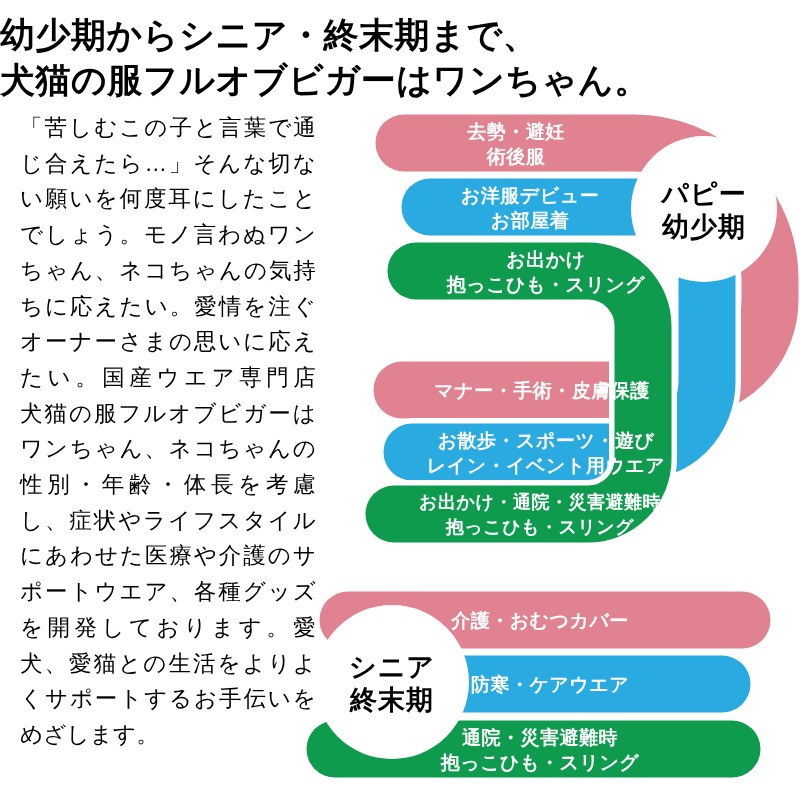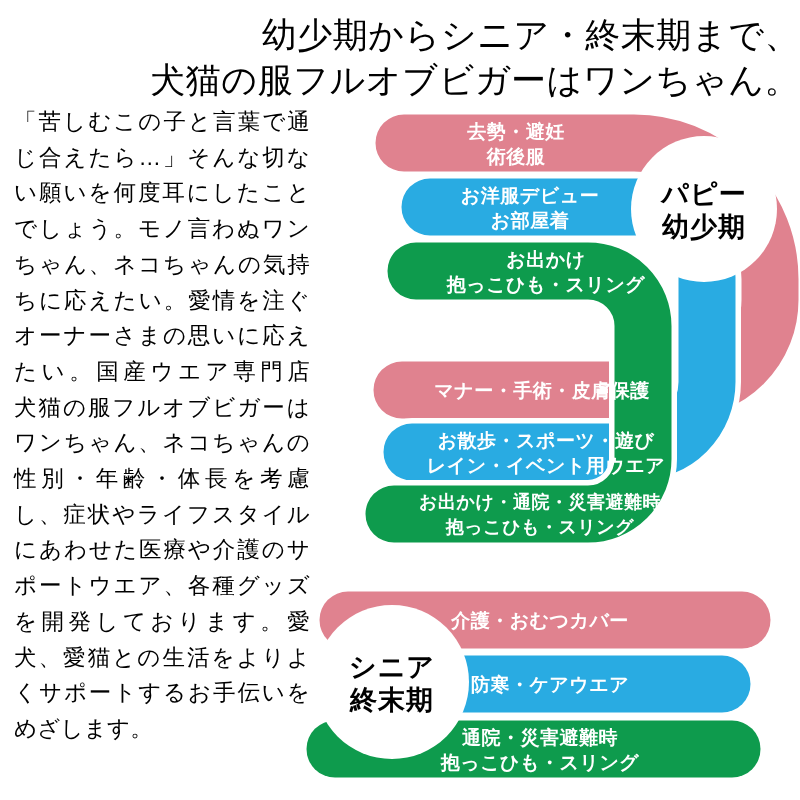--- a/index.html
+++ b/index.html
@@ -3,26 +3,26 @@
 <meta charset="utf-8">
 <style>
   html, body { margin:0; padding:0; }
   body {
     width:800px; height:800px; background:#ffffff;
     font-family:"Liberation Sans","DejaVu Sans",sans-serif;
   }
   .page { position:relative; width:800px; height:800px; overflow:hidden; background:#ffffff; }
   .heading {
     position:absolute; top:12px; left:0; width:800px;
-    text-align:right; color:#000; font-weight:400;
+    text-align:left; color:#000; font-weight:700;
     font-size:35px; line-height:45px; letter-spacing:0.5px;
   }
   .intro {
     position:absolute; top:104px; left:14px; width:296px;
-    margin:0; color:#000; font-size:22.5px; line-height:35.7px;
+    margin:6px; color:#000; font-size:22.5px; line-height:35.7px;
     text-align:justify; letter-spacing:0.2px; font-weight:400;
   }
   .diagram { position:absolute; top:0; left:0; }
   .halo { fill:none; stroke:#ffffff; stroke-width:68; stroke-linecap:round; }
   .band { fill:none; stroke-width:57; stroke-linecap:round; }
   .band-label {
     fill:#ffffff; font-weight:bold; font-size:19px;
     text-anchor:middle; letter-spacing:0.5px;
   }
   .band-label.small { font-size:18px; }

